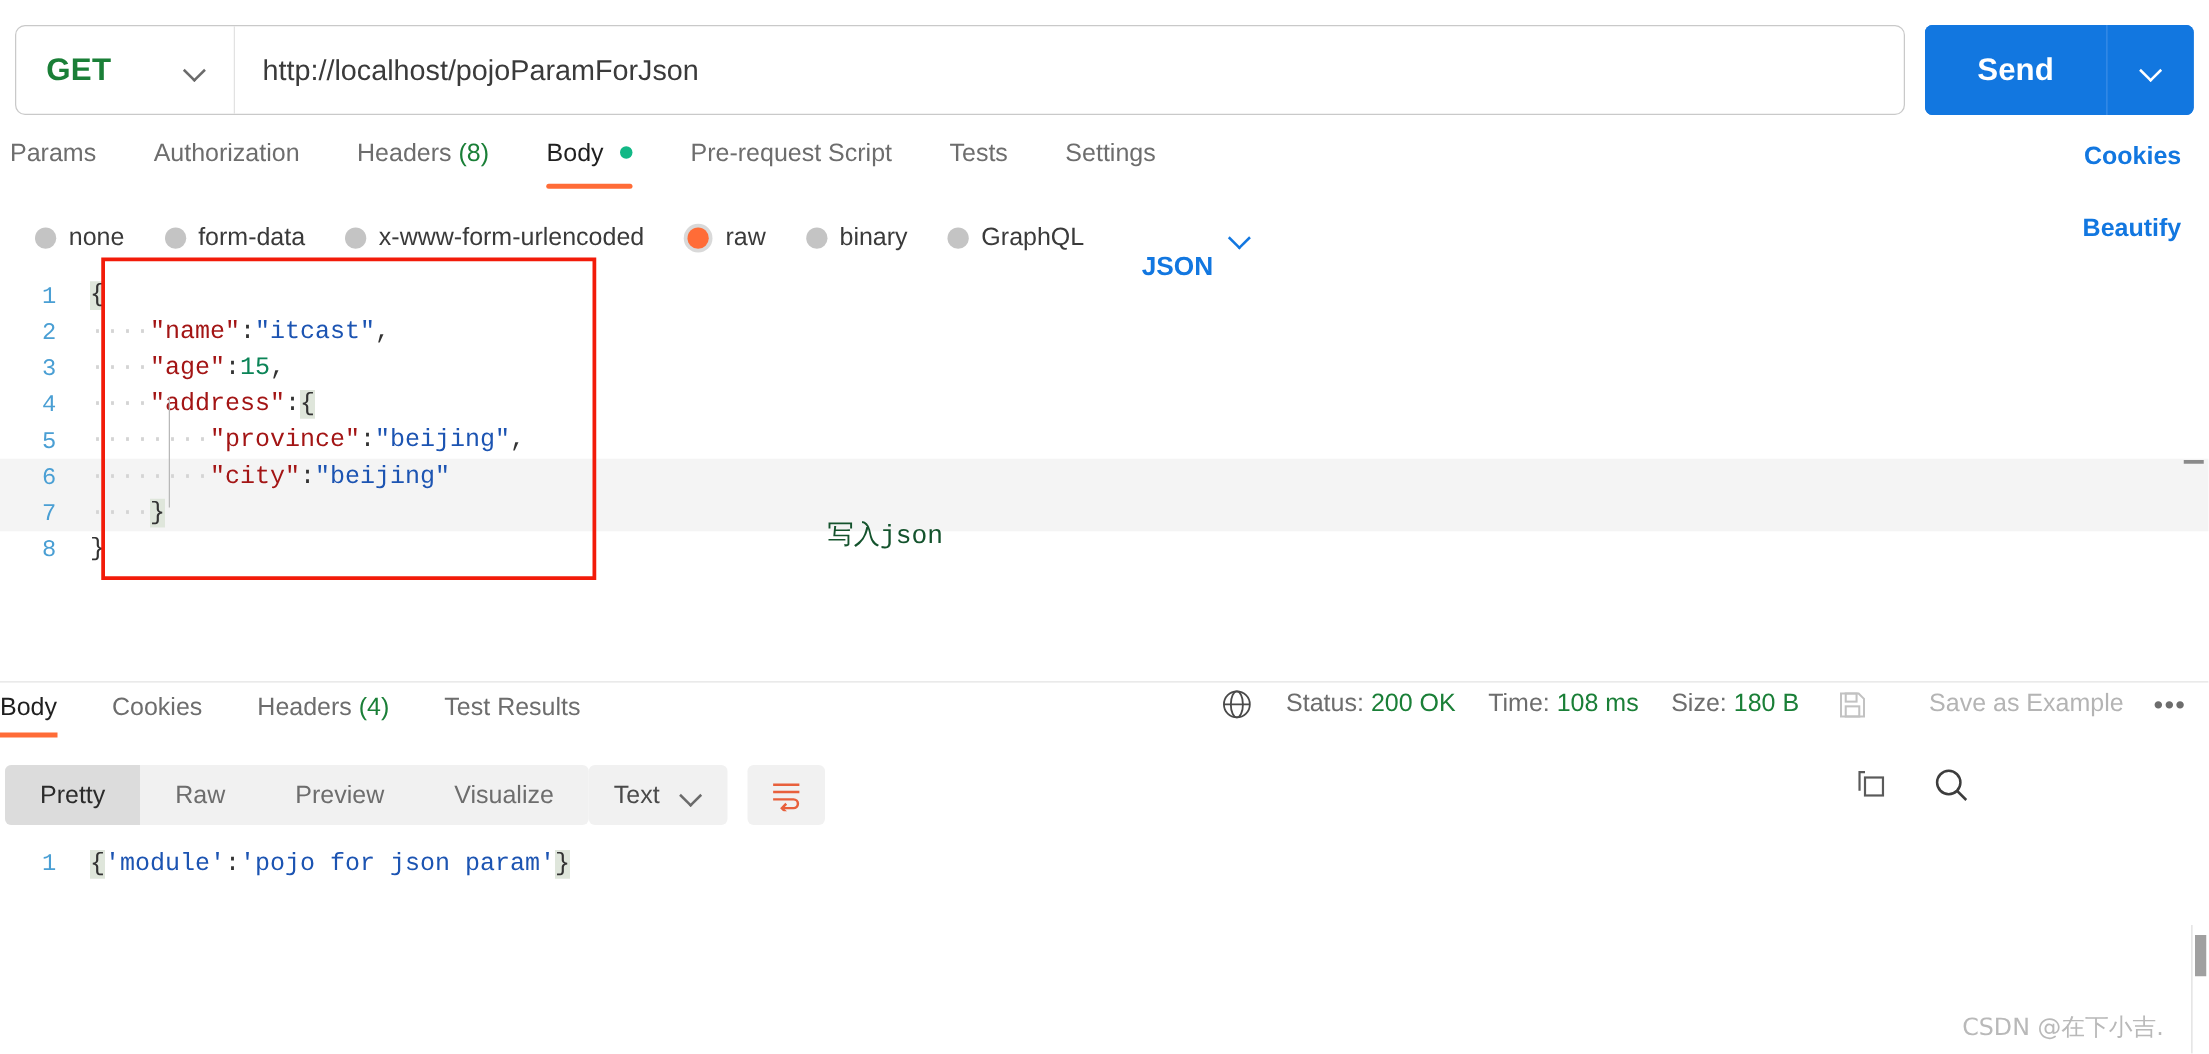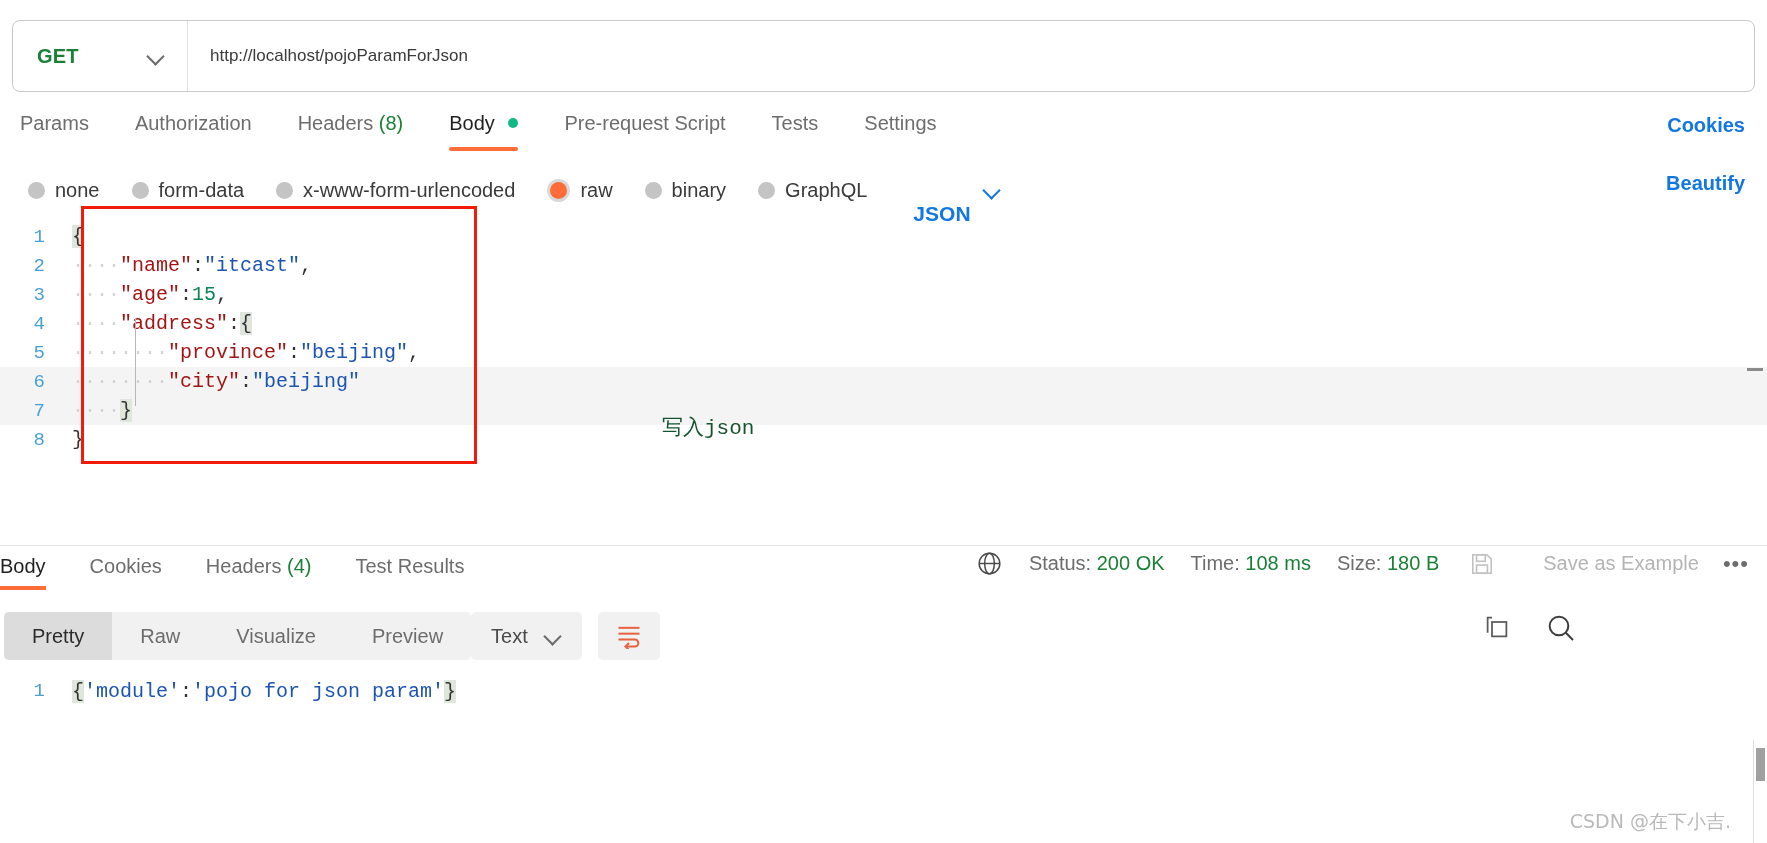--- a/index.html
+++ b/index.html
@@ -38,21 +38,21 @@
   .method-box {
     width: 175px;
     display: flex;
     align-items: center;
     justify-content: space-between;
     padding: 0 22px 0 24px;
     border-right: 1px solid #e2e2e2;
     cursor: pointer;
   }
   .method-label {
-    font-size: 20px;
+    font-size: 25px;
     font-weight: 700;
     color: #1a7f37;
     letter-spacing: .2px;
   }
   .chev {
     width: 18px; height: 18px;
     display: inline-block;
     position: relative;
   }
   .chev::before {
@@ -61,21 +61,21 @@
     left: 2px; top: 3px;
     width: 11px; height: 11px;
     border-right: 2.4px solid #6b6b6b;
     border-bottom: 2.4px solid #6b6b6b;
     transform: rotate(45deg);
   }
   .url-input {
     flex: 1 1 auto;
     border: 0; outline: 0;
     font-family: "Liberation Sans", sans-serif;
-    font-size: 17px;
+    font-size: 23px;
     color: #3a3a3a;
     padding: 0 22px;
     background: transparent;
   }
   .send-group {
     margin-left: 16px;
     height: 72px;
     display: flex;
     border-radius: 6px;
     overflow: hidden;
@@ -102,21 +102,21 @@
   }
   .send-caret .chev::before { border-color: #fff; }
 
   
   .req-tabs {
     position: absolute;
     left: 0; top: 106px;
     width: 1469px; height: 45px;
     display: flex;
     align-items: center;
-    padding-left: 20px;
+    padding-left: 8px;
   }
   .req-tab {
     position: relative;
     font-size: 20px;
     color: #6d6d6d;
     padding: 0 0 10px 0;
     margin-right: 46px;
     cursor: pointer;
     white-space: nowrap;
   }
@@ -424,20 +424,26 @@
 
 <div id="app">
 
   <div class="urlbar-row">
     <div class="url-shell">
       <div class="method-box">
         <span class="method-label">GET</span>
         <span class="chev"></span>
       </div>
       <input class="url-input" type="text" value="http://localhost/pojoParamForJson" style="">
+    </div>
+    <div class="send-group">
+      <button class="send-btn">Send</button>
+      <div class="send-caret">
+        <span class="chev"></span>
+      </div>
     </div>
   </div>
 
   <div class="req-tabs">
     <div class="req-tab">
       <span>Params</span>
     </div>
     <div class="req-tab">
       <span>Authorization</span>
     </div>
@@ -584,24 +590,24 @@
 
   <div class="resp-toolbar">
     <div class="seg-group">
       <div class="seg active">
         <span>Pretty</span>
       </div>
       <div class="seg">
         <span>Raw</span>
       </div>
       <div class="seg">
+        <span>Preview</span>
+      </div>
+      <div class="seg">
         <span>Visualize</span>
-      </div>
-      <div class="seg">
-        <span>Preview</span>
       </div>
     </div>
     <div class="drop-box">
       <span class="dl">Text</span>
       <span class="chev"></span>
     </div>
     <div class="wrap-btn">
       <span>
         <svg width="28" height="26" viewBox="0 0 24 22" fill="none" stroke="#e8603c" stroke-width="1.7">
           <line x1="3" y1="4" x2="21" y2="4"></line>

